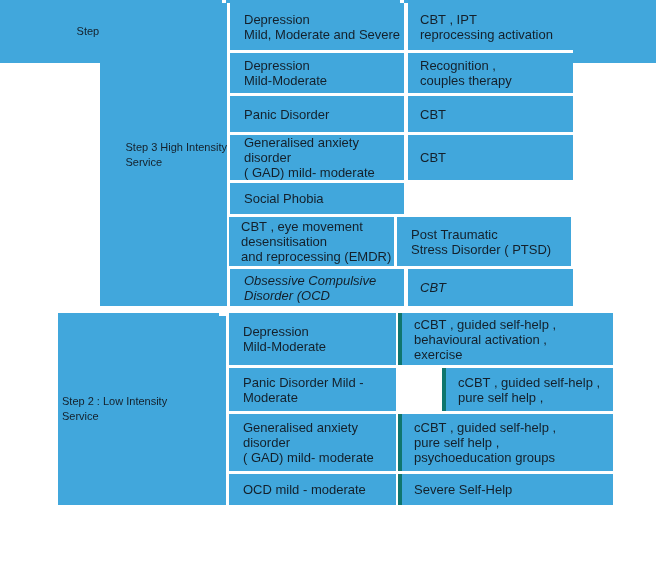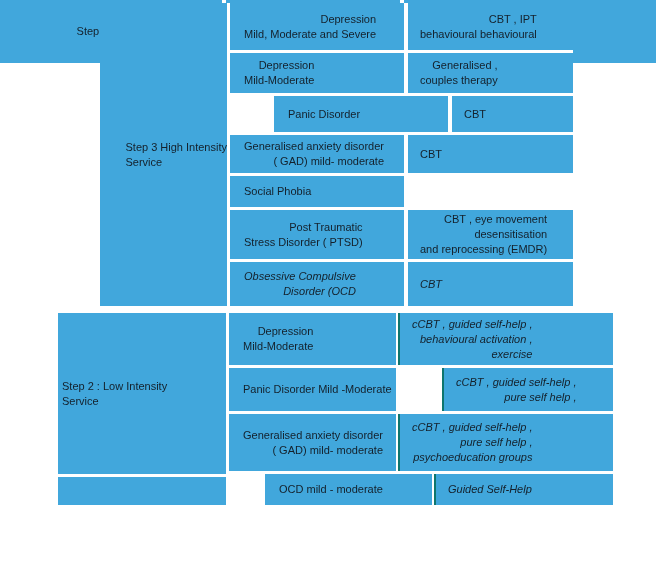--- a/index.html
+++ b/index.html
@@ -50,24 +50,23 @@
     flex-direction: row;
     box-sizing: border-box;
   }
 
   .cell {
     background: #41a7dc;
     box-sizing: border-box;
     display: flex;
     align-items: center;
     color: #14202b;
-    font-size: 11px;
+    font-size: 13px;
     line-height: 15px;
     white-space: pre-line;
-    text-align: right;
   }
 
   .cell-cond {
     padding-left: 14px;
   }
 
   .cell-treat {
     padding-left: 12px;
   }
 
@@ -100,21 +99,21 @@
     top: 313px;
     width: 555px;
     height: 192px;
   }
   #step2 .step-label-col {
     width: 168px;
     align-items: center;
   }
   #step2 .step-label-inner {
     display: flex;
-    flex-direction: column;
+    flex-direction: row;
     height: 100%;
     width: 100%;
   }
   #step2 .label-main {
     flex: 0 0 161px;
     background: #41a7dc;
     display: flex;
     align-items: center;
     box-sizing: border-box;
   }
@@ -126,22 +125,21 @@
   #step2 .rows-col { width: 387px; }
   #step2 .cond-row { border-bottom: 3px solid #ffffff; }
   #step2 .cond-row:last-child { border-bottom: 0; }
   #step2 .cell-cond {
     width: 172px;
     border-left: 3px solid #ffffff;
     border-right: 2px solid #ffffff;
   }
   #step2 .cell-treat {
     flex: 1 1 auto;
-    border-left: 2px solid #0f766e;
-    font-style: italic;
+    border-left: 4px solid #0f766e;
   }
 
   
   #step1 {
     left: 4px;
     top: 512px;
     width: 656px;
     height: 63px;
     display: flex;
     flex-direction: row;
@@ -183,46 +181,46 @@
 <div class="step-block" id="step3">
   <div class="step-label-col">
     <div class="step-label-text">Step 3 High Intensity
  Service</div>
   </div>
   <div class="rows-col">
     <div class="cond-row" style="flex:0 0 50px;">
       <div class="cell cell-cond">Depression
 Mild, Moderate and Severe</div>
       <div class="cell cell-treat">CBT , IPT
- behavioural behavioural</div>
+ reprocessing activation</div>
     </div>
     <div class="cond-row" style="flex:0 0 43px;">
       <div class="cell cell-cond">Depression
 Mild-Moderate</div>
-      <div class="cell cell-treat">Generalised ,
+      <div class="cell cell-treat">Recognition ,
 couples therapy</div>
     </div>
-    <div class="cond-row" style="flex:0 0 39px;padding-left:44px;">
+    <div class="cond-row" style="flex:0 0 39px;">
       <div class="cell cell-cond">Panic Disorder</div>
       <div class="cell cell-treat">CBT</div>
     </div>
     <div class="cond-row" style="flex:0 0 41px;">
       <div class="cell cell-cond">Generalised anxiety disorder
 ( GAD) mild- moderate</div>
       <div class="cell cell-treat">CBT</div>
     </div>
     <div class="cond-row" style="flex:0 0 34px;">
       <div class="cell cell-cond">Social Phobia</div>
     </div>
     <div class="cond-row" style="flex:0 0 52px;">
-      <div class="cell cell-cond">Post Traumatic
-Stress Disorder ( PTSD)</div>
       <div class="cell cell-treat">CBT , eye movement
 desensitisation
  and reprocessing (EMDR)</div>
+      <div class="cell cell-cond">Post Traumatic
+Stress Disorder ( PTSD)</div>
     </div>
     <div class="cond-row" style="flex:1 1 auto;font-style:italic;">
       <div class="cell cell-cond">Obsessive Compulsive
 Disorder (OCD</div>
       <div class="cell cell-treat">CBT</div>
     </div>
   </div>
 </div>
 
 <div class="step-block" id="step2">
@@ -248,23 +246,23 @@
       <div class="cell cell-treat">cCBT , guided self-help ,
 pure self help ,</div>
     </div>
     <div class="cond-row" style="flex:0 0 60px;">
       <div class="cell cell-cond">Generalised anxiety disorder
 ( GAD) mild- moderate</div>
       <div class="cell cell-treat">cCBT , guided self-help ,
 pure self help ,
 psychoeducation groups</div>
     </div>
-    <div class="cond-row" style="flex:1 1 auto;margin-left:36px;">
+    <div class="cond-row" style="flex:1 1 auto;">
       <div class="cell cell-cond">OCD mild - moderate</div>
-      <div class="cell cell-treat">Guided Self-Help</div>
+      <div class="cell cell-treat">Severe Self-Help</div>
     </div>
   </div>
 </div>
 
 <div id="step1">
   <div class="s1cell s1-label">
     <span class="lead">Step 1 :</span>
     <span>Primary Care/
 IAPT Service</span>
   </div>

